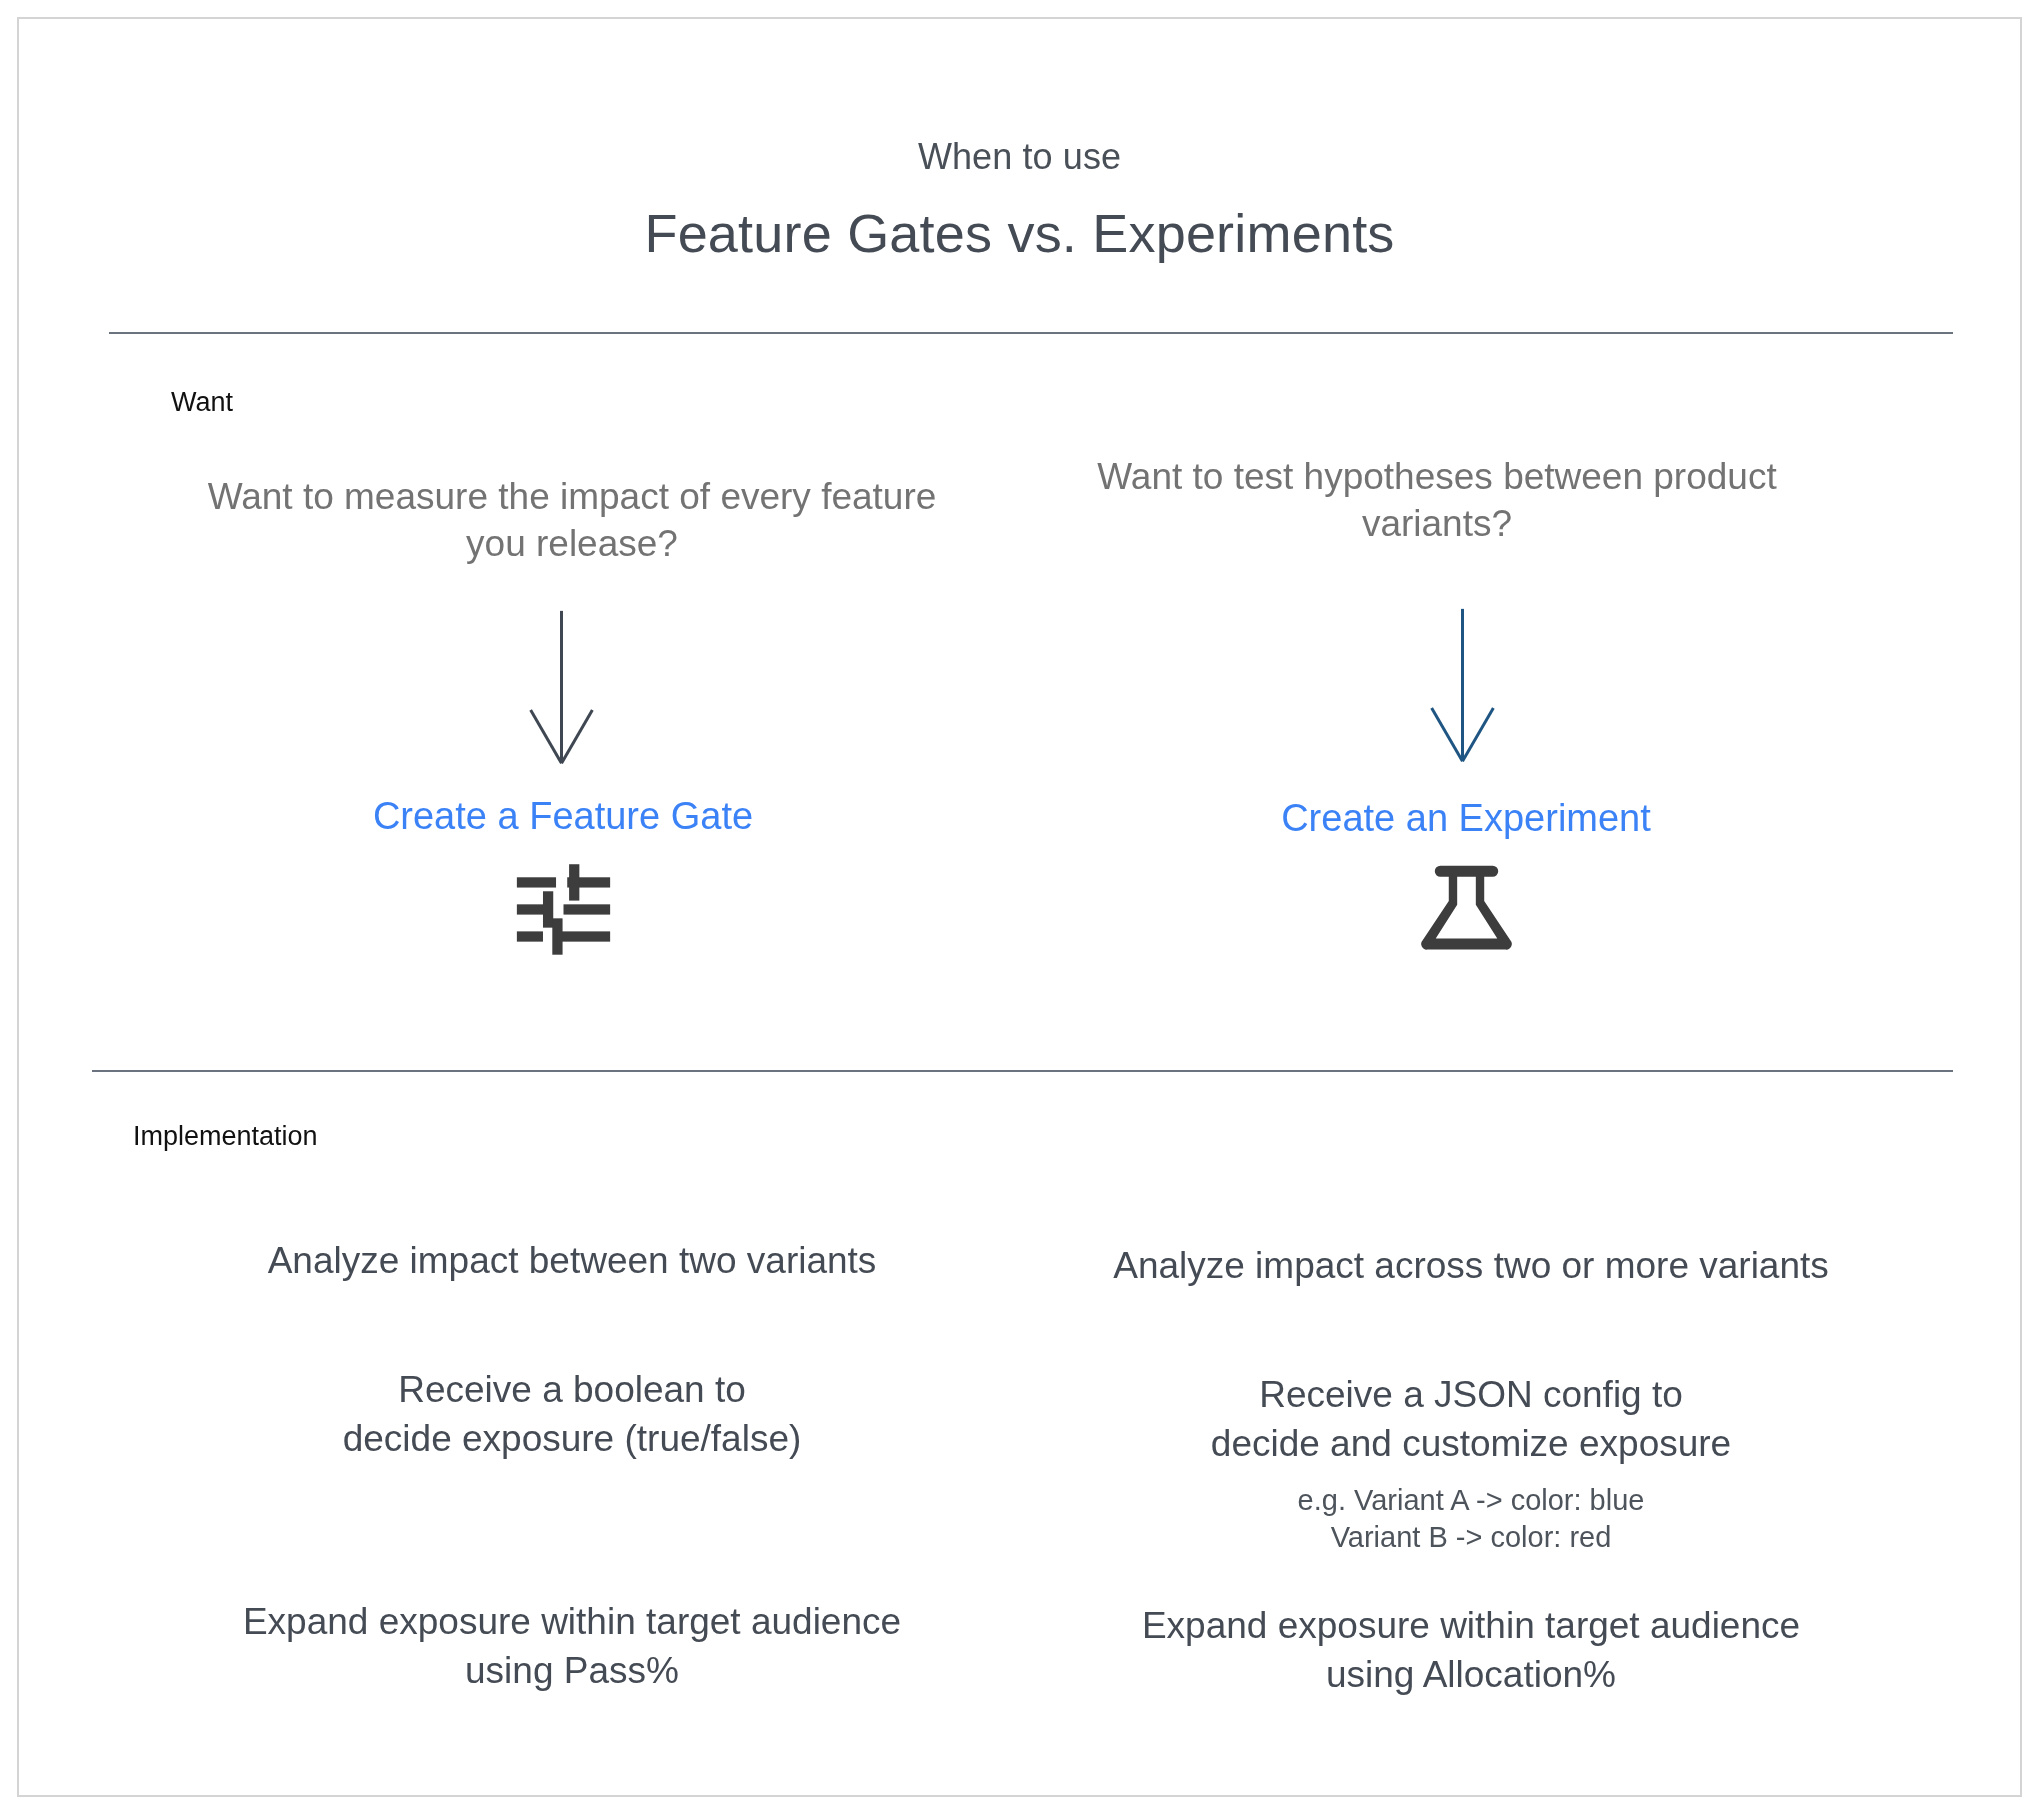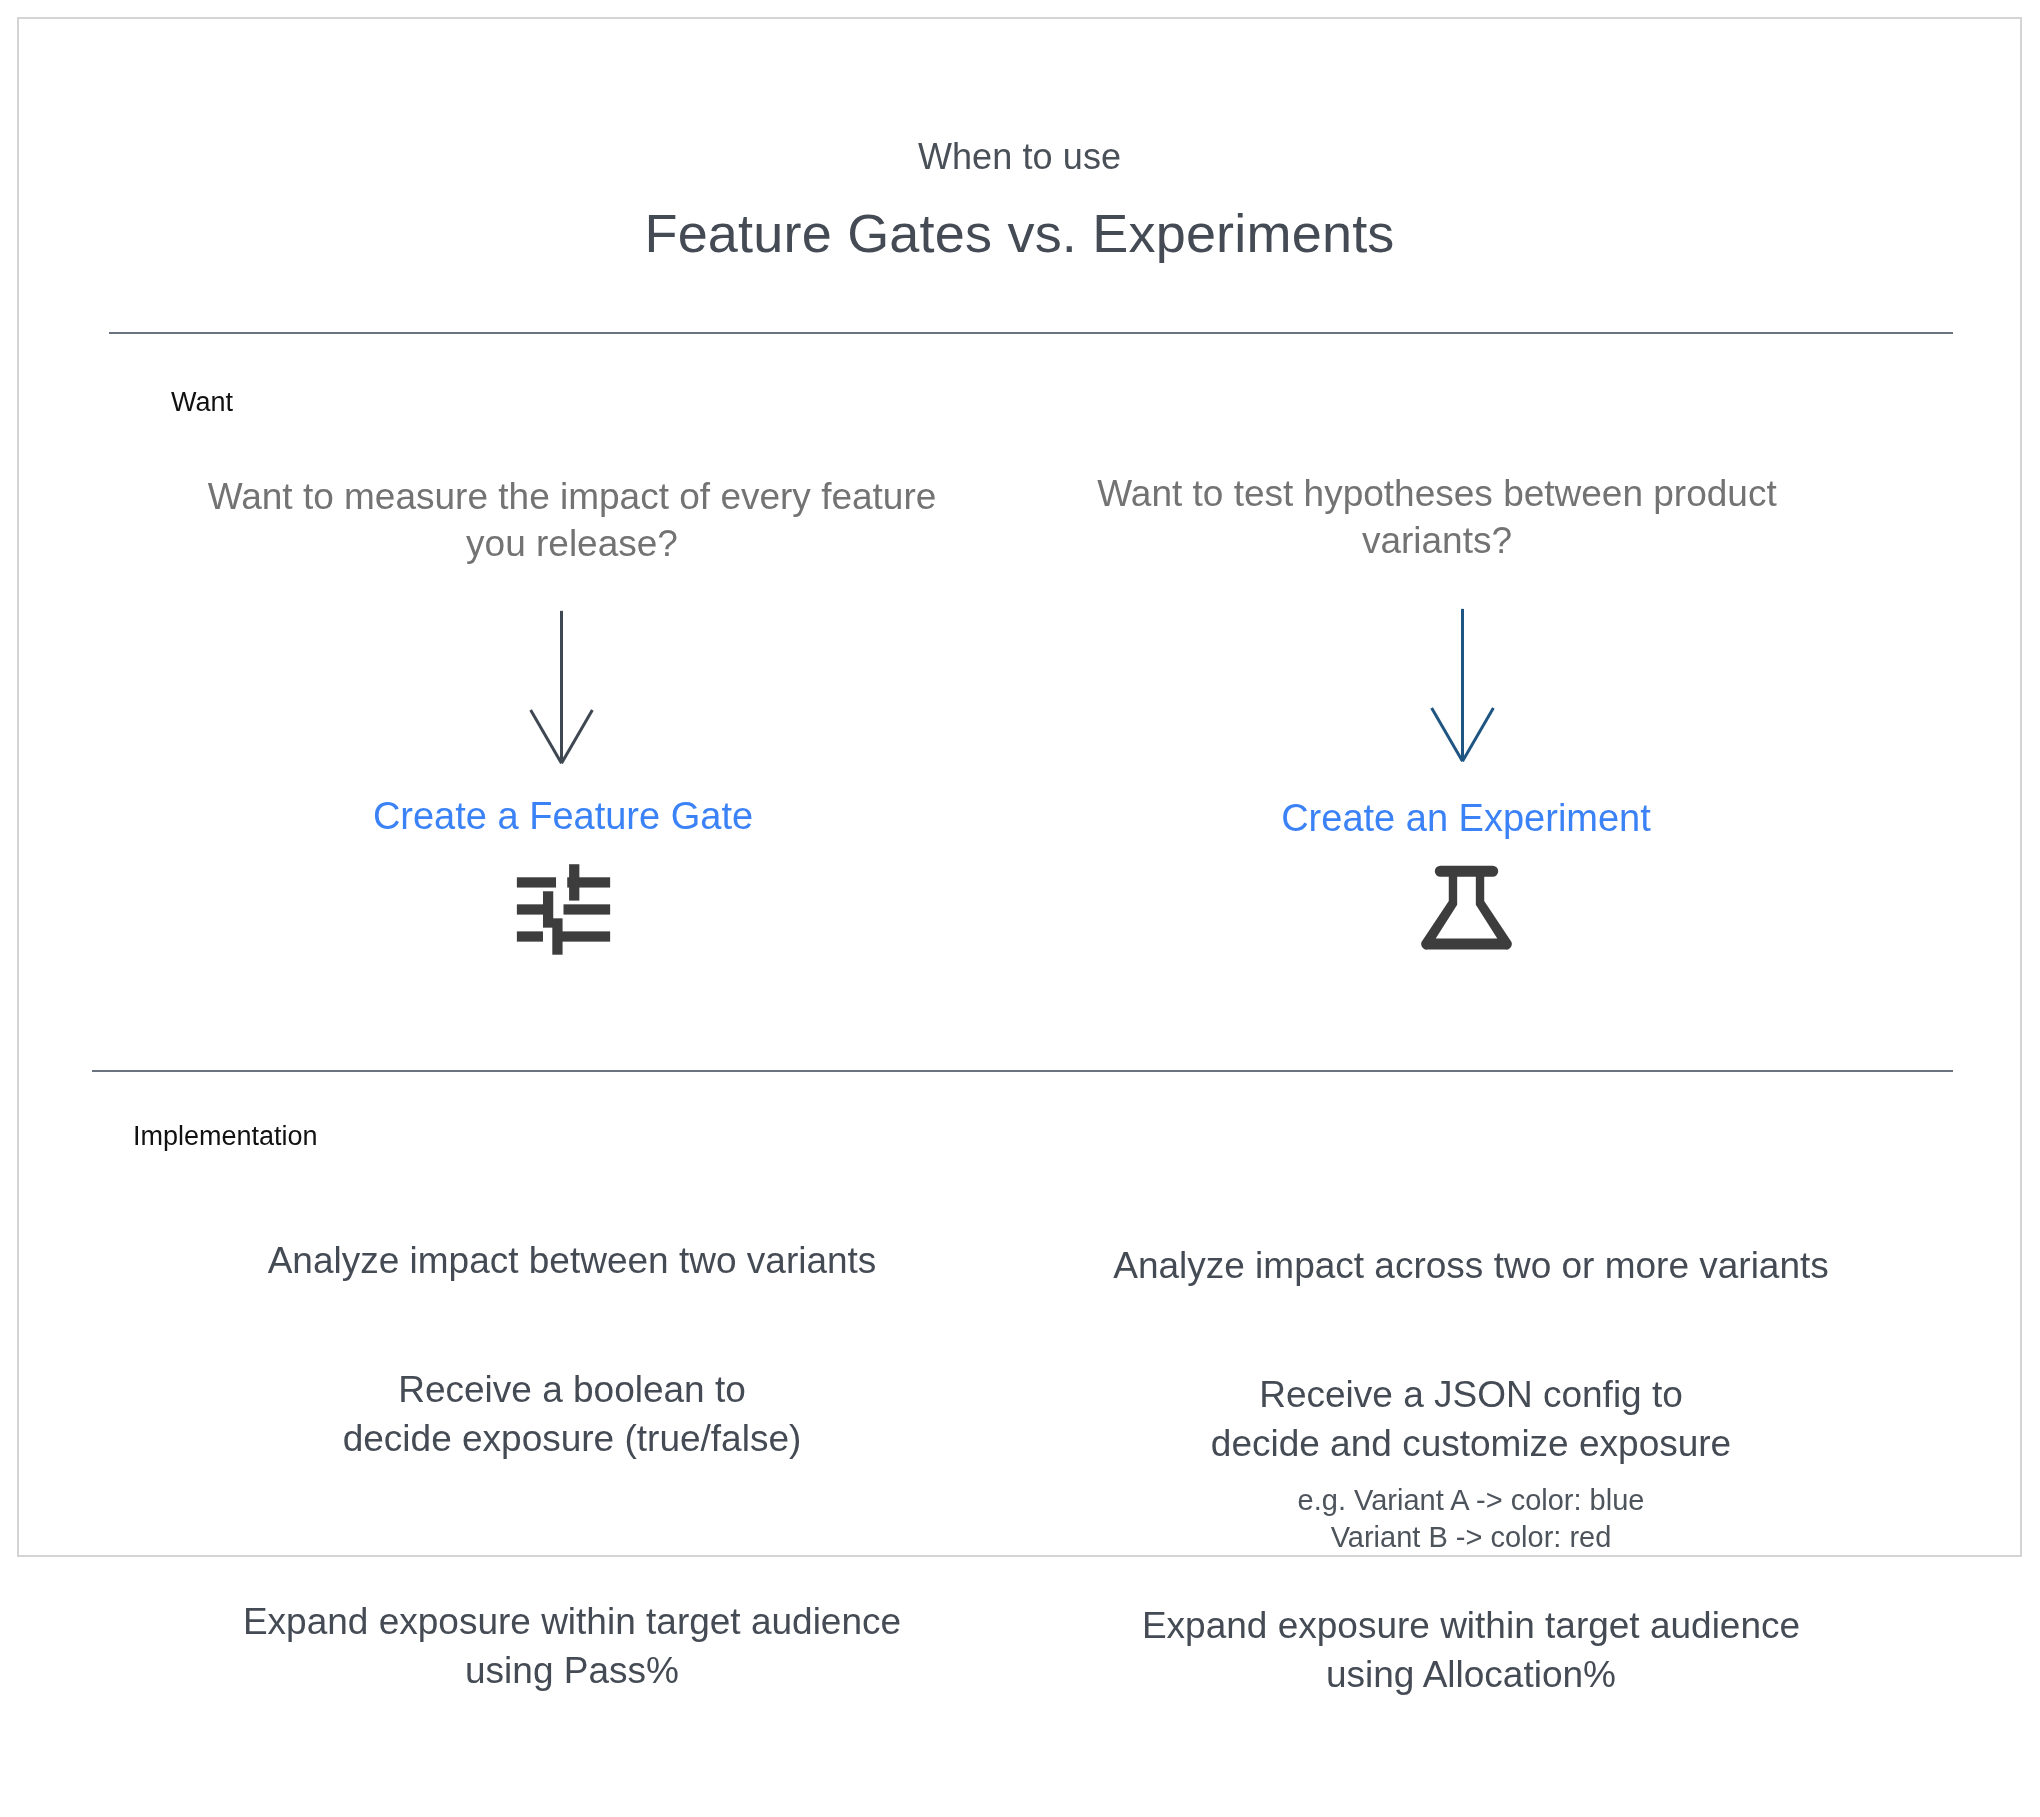--- a/index.html
+++ b/index.html
@@ -12,21 +12,21 @@
     height: 1818px;
     font-family: "Liberation Sans", sans-serif;
     -webkit-font-smoothing: antialiased;
   }
 
   .canvas {
     position: absolute;
     left: 17px;
     top: 17px;
     width: 2005px;
-    height: 1540px;
+    height: 1780px;
     box-sizing: border-box;
     border: 2.8px solid #d4d4d4;
     background: #ffffff;
   }
 
   
   .header {
     position: absolute;
     left: 0;
     top: 0;
@@ -78,21 +78,21 @@
 
   .need-question {
     position: absolute;
     width: 750px;
     text-align: center;
     font-size: 37px;
     line-height: 1.28;
     color: #737373;
   }
   .need-question.q-left  { left: 178px; top: 454px; }
-  .need-question.q-right { left: 1043px; top: 451px; }
+  .need-question.q-right { left: 1043px; top: 434px; }
 
   
   .arrow {
     position: absolute;
   }
   .arrow-left  { left: 491px;  top: 590px; }
   .arrow-right { left: 1392px; top: 588px; }
 
   
   .outcome-label {

